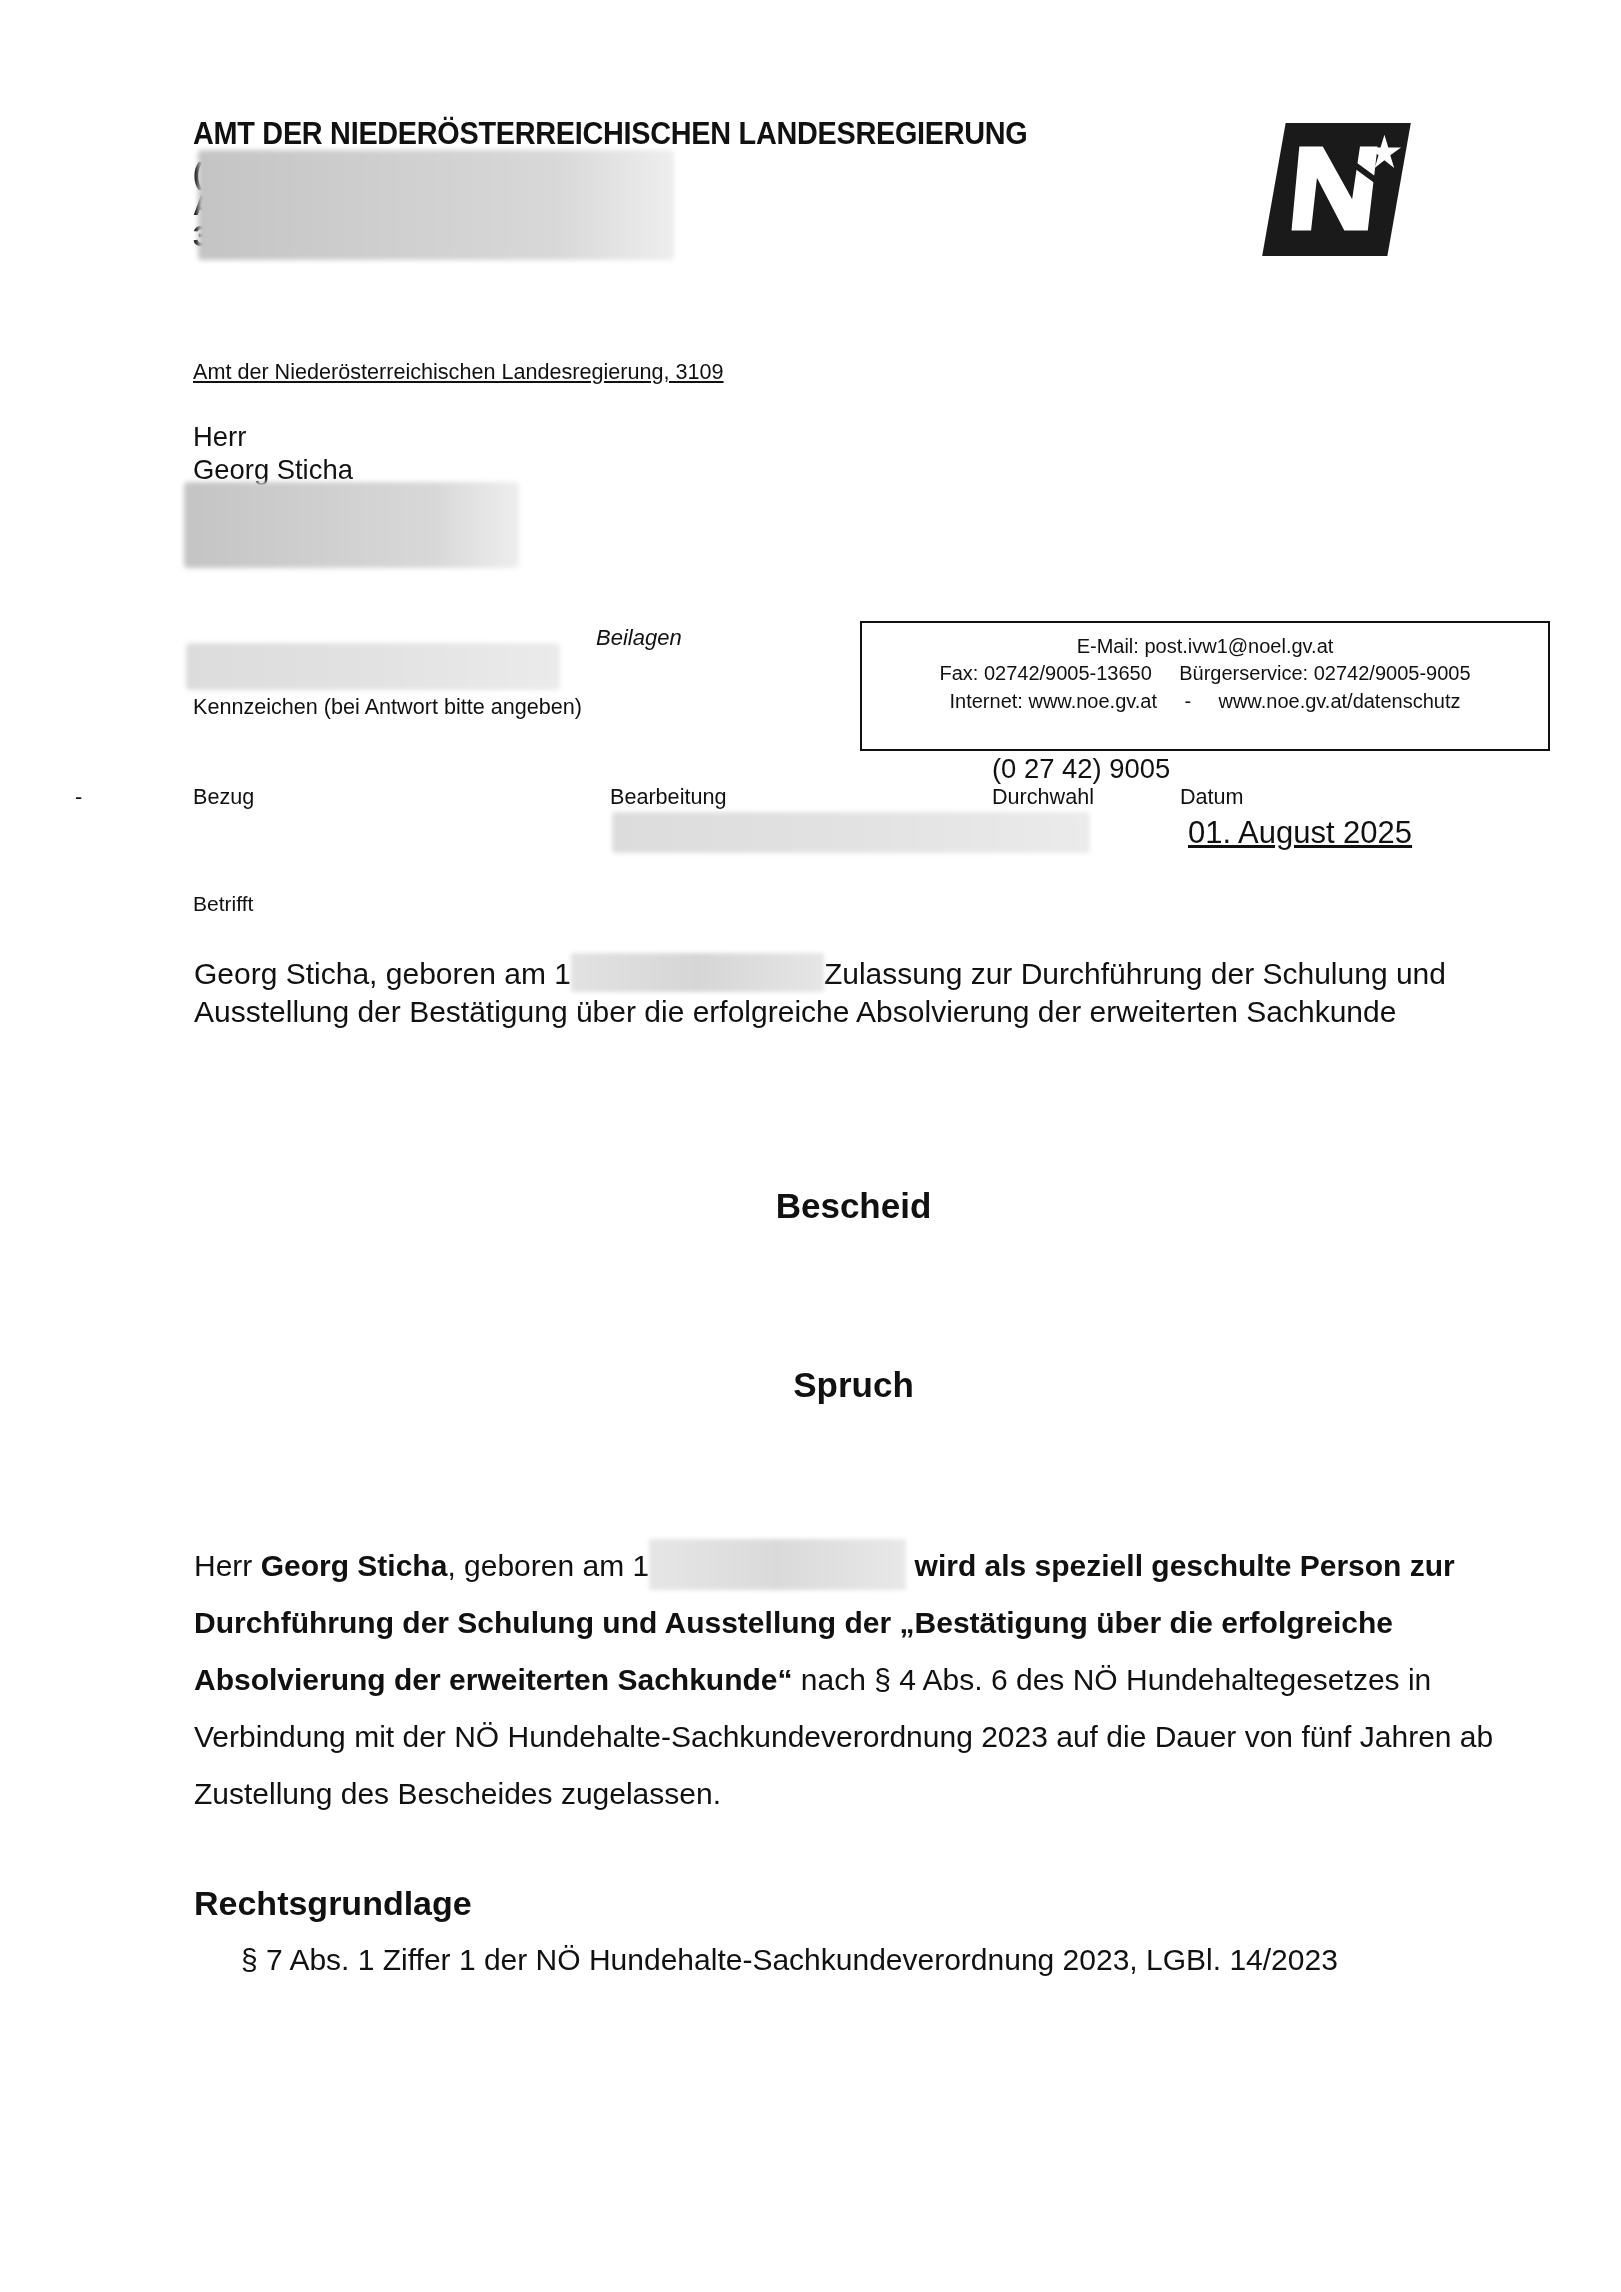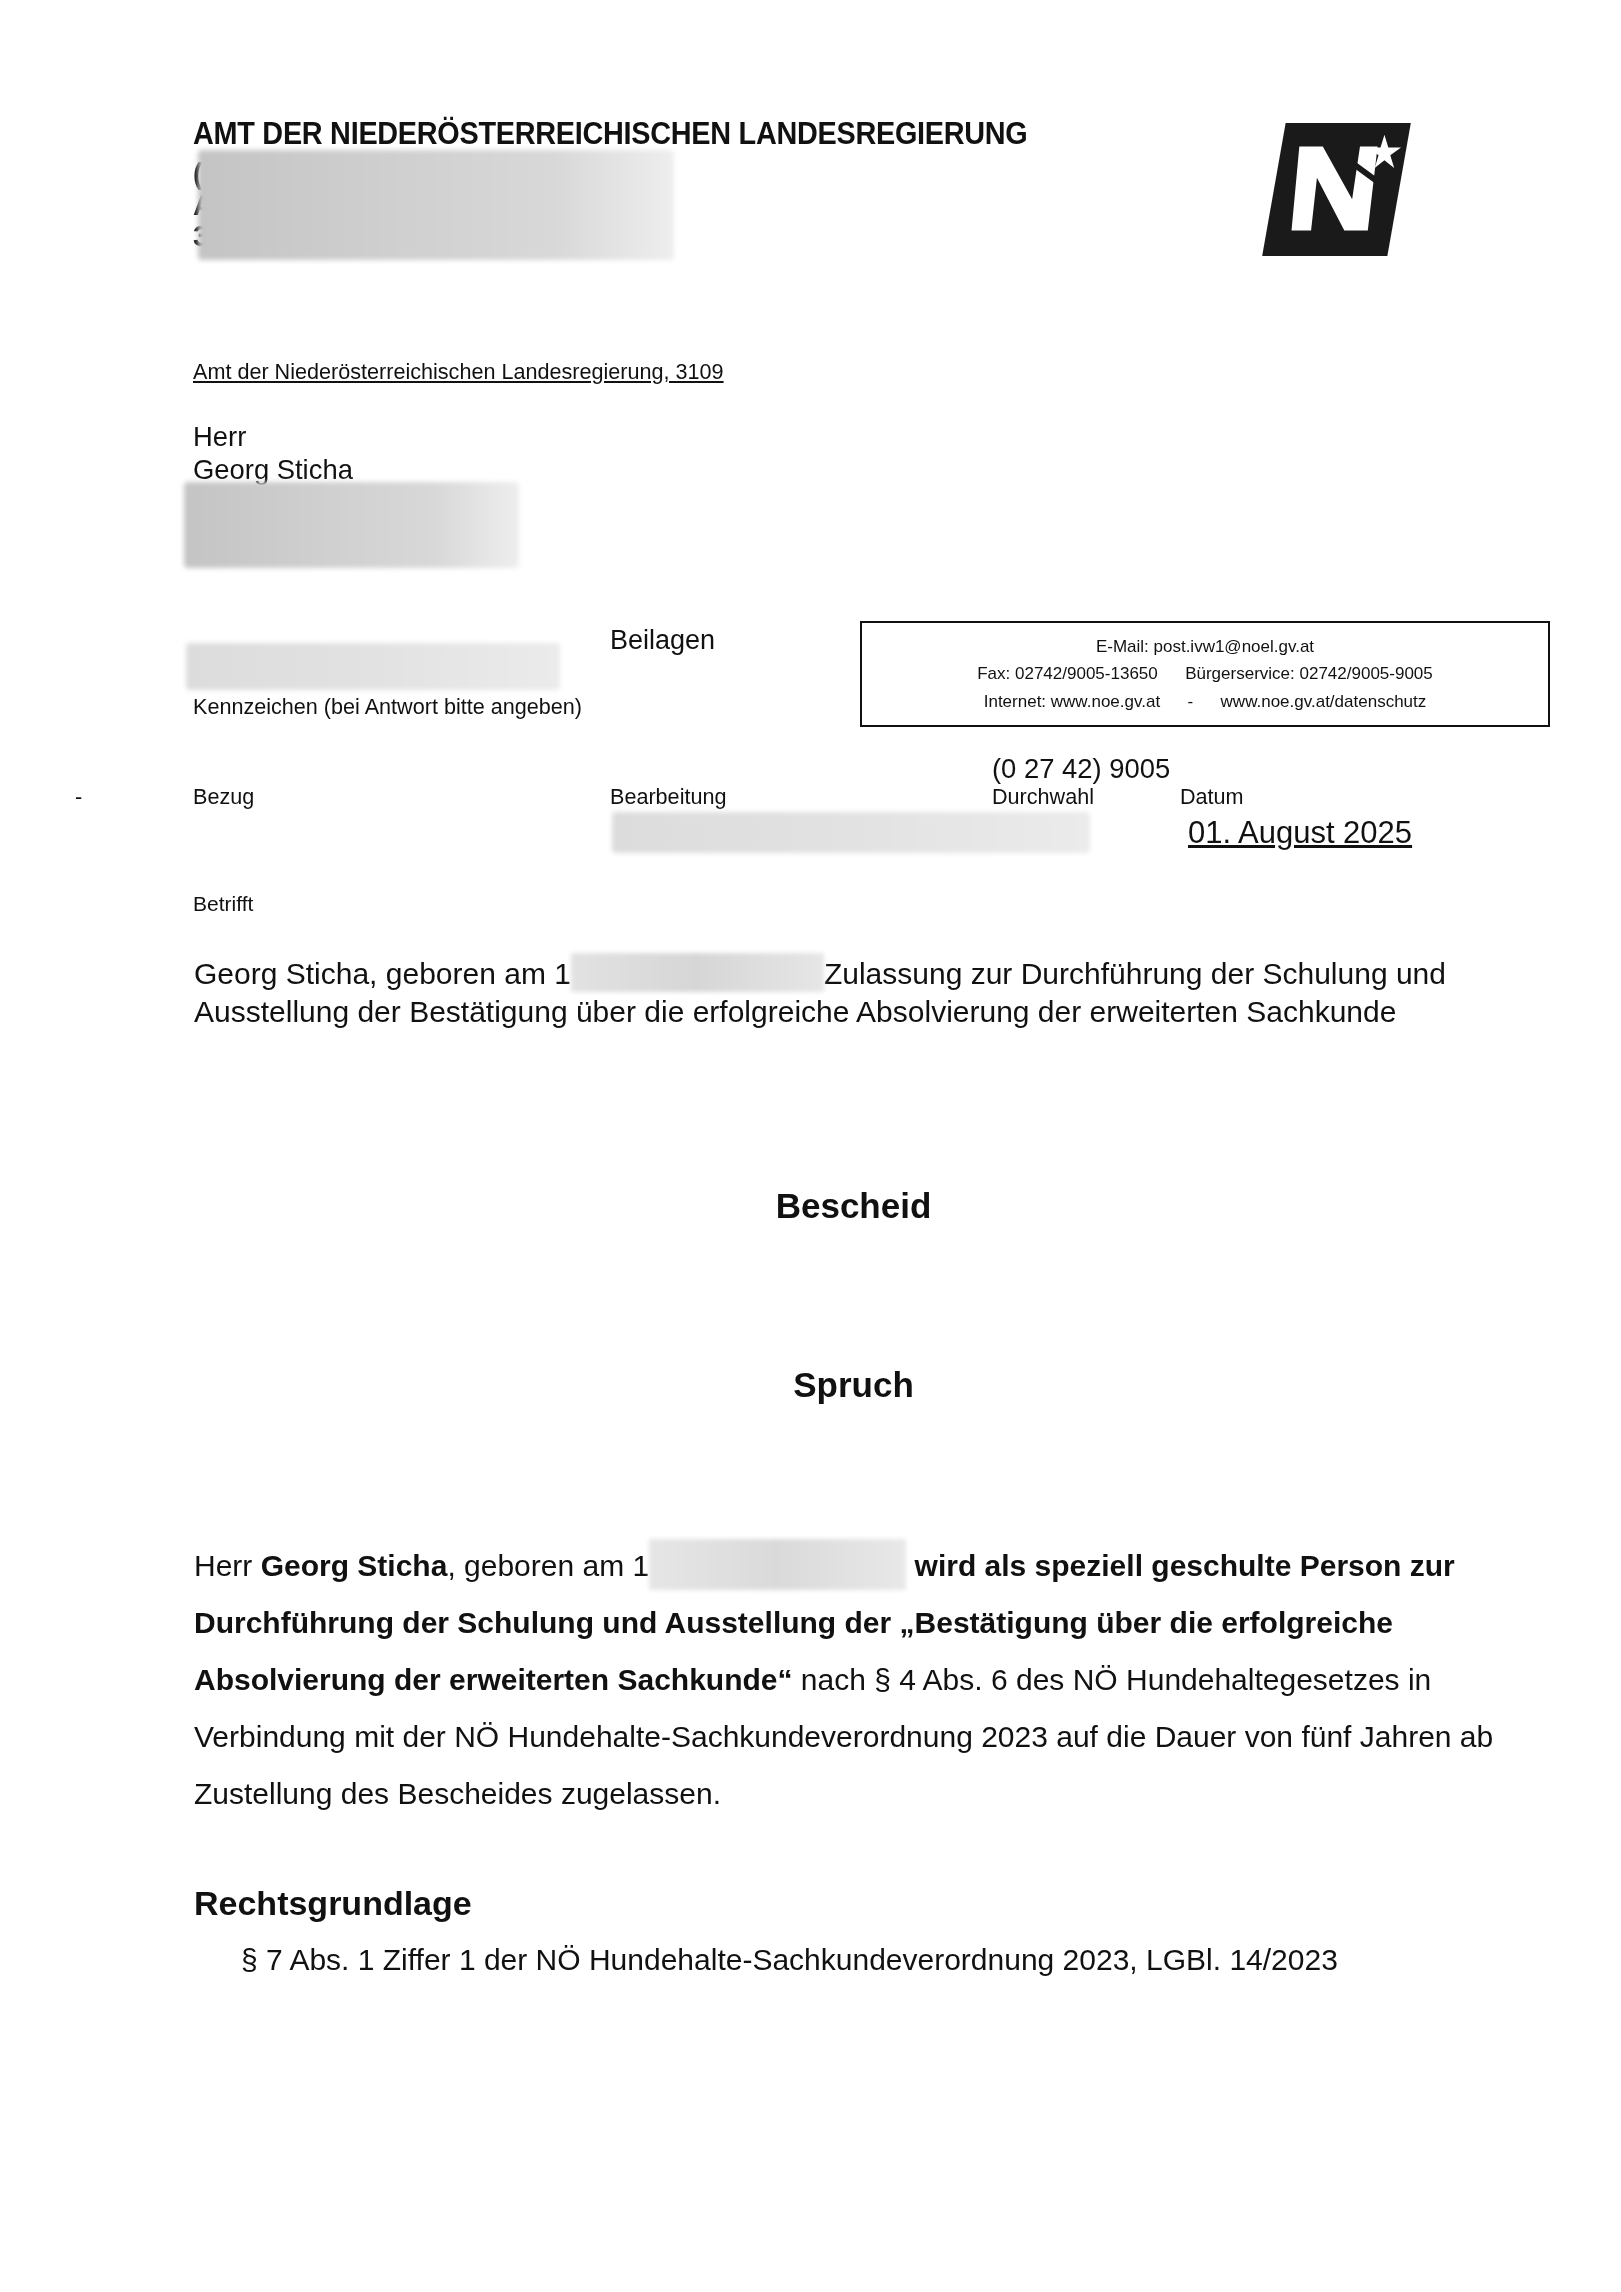--- a/index.html
+++ b/index.html
@@ -12,25 +12,25 @@
 
   #org-title { left: 193px; top: 116px; font-size: 31px; font-weight: bold; letter-spacing: -0.3px;
                transform: scaleX(0.93); transform-origin: left top; }
   #org-fragments { left: 193px; top: 159px; font-size: 29px; font-weight: bold; line-height: 31px; }
   #logo { left: 1262px; top: 123px; width: 149px; height: 133px; }
 
   #sender-line { left: 193px; top: 359px; font-size: 21.6px; text-decoration: underline; }
   #recipient-salutation { left: 193px; top: 421px; font-size: 27.4px; }
   #recipient-name { left: 193px; top: 454px; font-size: 27.4px; }
 
-  #beilagen-label { left: 610px; top: 625px; font-size: 27px; }
+  #beilagen-label { left: 596px; top: 625px; font-size: 22px; font-style: italic; }
   #kennzeichen-label { left: 193px; top: 694px; font-size: 21.6px; }
 
-  #contact-box { left: 860px; top: 621px; width: 690px; height: 106px; border: 2.9px solid #111; box-sizing: border-box;
-                 font-size: 17px; text-align: center; line-height: 27.4px; padding-top: 9.8px; }
+  #contact-box { left: 860px; top: 621px; width: 690px; height: 130px; border: 2.9px solid #111; box-sizing: border-box;
+                 font-size: 20px; text-align: center; line-height: 27.4px; padding-top: 9.8px; }
   #contact-box .row { display: flex; justify-content: center; gap: 27.4px; }
 
   #dash-marker { left: 75px; top: 784px; font-size: 21.6px; }
   #bezug-label { left: 193px; top: 784px; font-size: 21.6px; }
   #bearbeitung-label { left: 610px; top: 784px; font-size: 21.6px; }
   #phone-base { left: 992px; top: 753px; font-size: 27.4px; }
   #durchwahl-label { left: 992px; top: 784px; font-size: 21.6px; }
   #datum-label { left: 1180px; top: 784px; font-size: 21.6px; }
   #date-value { left: 1188px; top: 815px; font-size: 31px; text-decoration: underline; }
 

